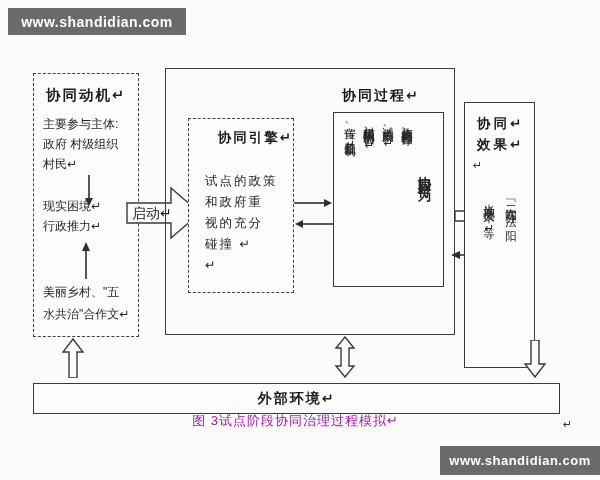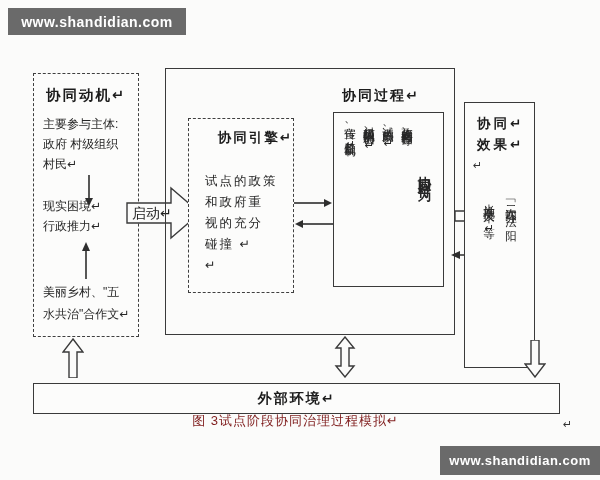--- a/index.html
+++ b/index.html
@@ -24,21 +24,21 @@
   .cn-sm{font-size:12px;line-height:20px;color:#262626;white-space:pre-line;}
   .vtext{
     writing-mode:vertical-rl;text-orientation:upright;
     white-space:pre-line;color:#262626;
   }
   .mark{color:#333;}
   svg{display:block;}
   .arrow-fill{fill:#fbfbfa;stroke:#3a3a3a;stroke-width:1.4;stroke-linejoin:miter;}
   .thin-line{stroke:#2e2e2e;stroke-width:1.6;}
   .thin-head{fill:#2e2e2e;stroke:none;}
-  .caption{font-size:13px;color:#7f1d1d;text-align:center;letter-spacing:1px;}
+  .caption{font-size:13px;color:#a21caf;text-align:center;letter-spacing:1px;}
 </style>
 </head>
 <body>
 
 <div id="canvas">
 
   <div class="watermark abs" style="left:8px;top:8px;width:178px;height:27px;">
     <span>www.shandidian.com</span>
   </div>
   <div class="watermark abs" style="left:440px;top:446px;width:160px;height:29px;font-size:13px;">

